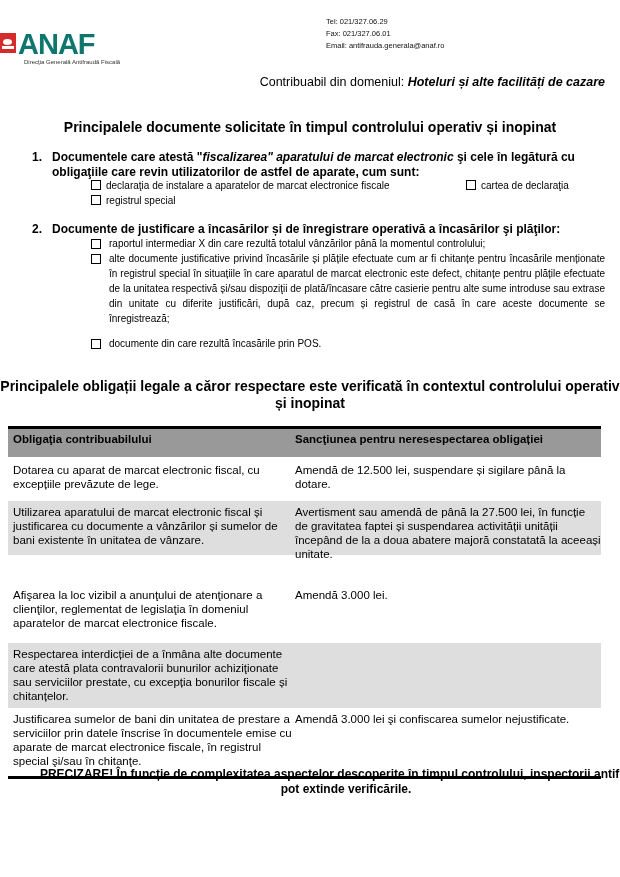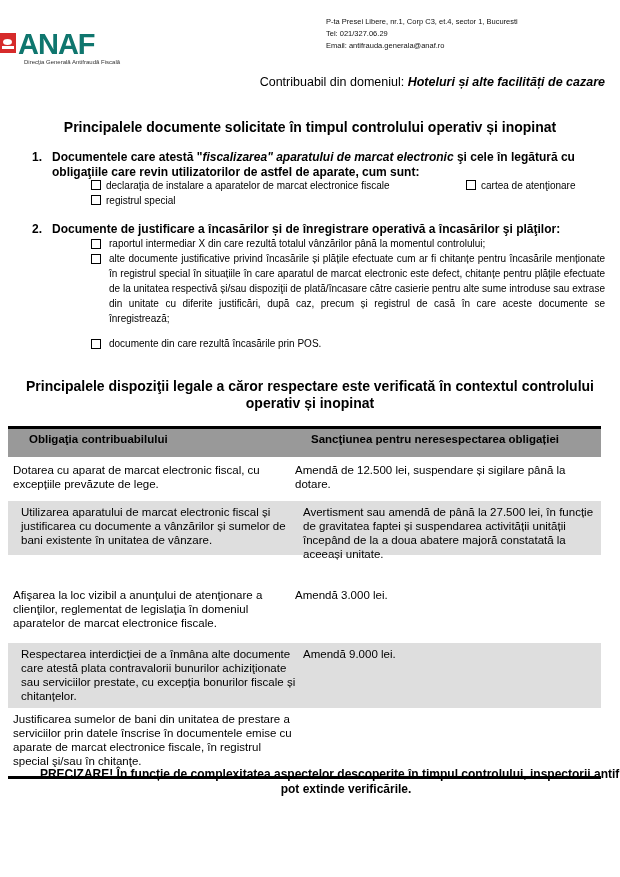--- a/index.html
+++ b/index.html
@@ -39,23 +39,23 @@
   .c4 { left: 91px; top: 236px; width: 514px; }
   .c5 { left: 91px; top: 251px; width: 514px; }
   .c6 { left: 91px; top: 336px; width: 514px; }
   .c5 .box, .c4 .box, .c6 .box { position: absolute; left: 0; top: 3px; }
   .c5 .t, .c4 .t, .c6 .t { display: block; margin-left: 18px; text-align: justify; }
 
   .tbl { position: absolute; left: 8px; top: 426px; width: 593px; border-top: 3px solid #000; border-bottom: 3px solid #000; }
   .row { display: flex; font-size: 11.5px; line-height: 14px; }
   .row .a { width: 282px; padding: 4px 0 4px 5px; }
   .row .b { flex: 1; padding: 4px 0 4px 0; }
-  .row.head { background: #999999; height: 28px; font-weight: bold; padding-left: 16px; }
+  .row.head { background: #999999; height: 28px; font-weight: bold; }
   .row.head .a, .row.head .b { padding-top: 3px; }
-  .row.shade { background: #dedede; padding-left: 8px; }
+  .row.shade { background: #dedede; }
   .r1 { height: 38px; margin-top: 2px; }
   .r2 { height: 54px; margin-top: 4px; }
   .r3 { height: 57px; margin-top: 29px; }
   .r4 { height: 65px; margin-top: 2px; }
   .r5 { height: 68px; }
 
   .note { position: absolute; left: 0; width: 620px; top: 767px; text-align: center; font-weight: bold; font-size: 12px; line-height: 15px; padding-left: 36px; }
 </style>
 </head>
 <body>
@@ -63,81 +63,81 @@
 <div class="logo">
   <div class="logo-mark">
       <div class="eye"></div>
       <div class="beak"></div>
     </div>
   <div class="logo-text">ANAF</div>
   <div class="logo-sub">Direcţia Generală Antifraudă Fiscală</div>
 </div>
 
 <div class="contact">
-  <div>P-ta Presei Libere, nr.1, Corp C3, et.4, sector 1, Bucuresti</div>
   <div>Tel: 021/327.06.29</div>
+  <div>Fax: 021/327.06.01</div>
   <div>Email: antifrauda.generala@anaf.ro</div>
 </div>
 
 <div class="domain-line">
   <span>Contribuabil din domeniul: </span><span class="val">Hoteluri și alte facilități de cazare</span>
 </div>
 
 <div class="h1 h1a">Principalele documente solicitate în timpul controlului operativ și inopinat</div>
 
 <div class="sec sec1">
   <span class="num">1.</span>
   <div class="txt">
     <span>Documentele care atestă "</span><i>fiscalizarea" aparatului de marcat electronic</i><span> şi cele în legătură cu obligaţiile care revin utilizatorilor de astfel de aparate, cum sunt:</span>
   </div>
 </div>
 
 <div class="chk c1"><span class="box"></span><span>declaraţia de instalare a aparatelor de marcat electronice fiscale</span></div>
-<div class="chk c2"><span class="box"></span><span>cartea de atenţionare</span></div>
+<div class="chk c2"><span class="box"></span><span>cartea de declaraţia</span></div>
 <div class="chk c3"><span class="box"></span><span>registrul special</span></div>
 
 <div class="sec sec2">
   <span class="num">2.</span>
   <div class="txt">Documente de justificare a încasărilor și de înregistrare operativă a încasărilor şi plăţilor:</div>
 </div>
 
 <div class="chk c4">
     <span class="box"></span>
     <span class="t">raportul intermediar X din care rezultă totalul vânzărilor până la momentul controlului;</span>
   </div>
 <div class="chk c5">
     <span class="box"></span>
     <span class="t">alte documente justificative privind încasările și plățile efectuate cum ar fi chitanțe pentru încasările menționate în registrul special în situațiile în care aparatul de marcat electronic este defect, chitanțe pentru plățile efectuate de la unitatea respectivă și/sau dispoziţii de plată/încasare către casierie pentru alte sume introduse sau extrase din unitate cu diferite justificări, după caz, precum și registrul de casă în care aceste documente se înregistrează;</span>
   </div>
 <div class="chk c6">
     <span class="box"></span>
     <span class="t">documente din care rezultă încasările prin POS.</span>
   </div>
 
-<div class="h1 h1b">Principalele dispoziţii legale a căror respectare este verificată în contextul controlului operativ și inopinat</div>
+<div class="h1 h1b">Principalele obligații legale a căror respectare este verificată în contextul controlului operativ și inopinat</div>
 
 <div class="tbl">
   <div class="row head">
     <div class="a">Obligaţia contribuabilului</div>
     <div class="b">Sancţiunea pentru neresespectarea obligației</div>
   </div>
   <div class="row r1">
     <div class="a">Dotarea cu aparat de marcat electronic fiscal, cu excepțiile prevăzute de lege.</div>
     <div class="b">Amendă de 12.500 lei, suspendare și sigilare până la dotare.</div>
   </div>
   <div class="row shade r2">
     <div class="a">Utilizarea aparatului de marcat electronic fiscal și justificarea cu documente a vânzărilor și sumelor de bani existente în unitatea de vânzare.</div>
     <div class="b">Avertisment  sau amendă de până la 27.500 lei, în funcție de gravitatea faptei și suspendarea activității unității începând de la a doua abatere majoră constatată la aceeași unitate.</div>
   </div>
   <div class="row r3">
     <div class="a">Afişarea la loc vizibil a anunţului de atenţionare a clienţilor, reglementat de legislaţia în domeniul aparatelor de marcat electronice fiscale.</div>
     <div class="b">Amendă 3.000 lei.</div>
   </div>
   <div class="row shade r4">
     <div class="a">Respectarea interdicției de a înmâna alte documente care atestă plata contravalorii bunurilor achiziţionate sau serviciilor prestate, cu excepția bonurilor fiscale și chitanțelor.</div>
-    <div class="b">Amendă 9.000 lei.</div>
   </div>
   <div class="row r5">
     <div class="a">Justificarea sumelor de bani din unitatea de prestare a serviciilor prin datele înscrise în documentele emise cu aparate de marcat electronice fiscale, în registrul special şi/sau în chitanţe.</div>
+    <div class="b">Amendă 3.000 lei şi confiscarea sumelor nejustificate.</div>
   </div>
 </div>
 
 <div class="note">PRECIZARE! În funcție de complexitatea aspectelor descoperite în timpul controlului, inspectorii antifraudă pot extinde verificările.</div>
 
 </body></html>

